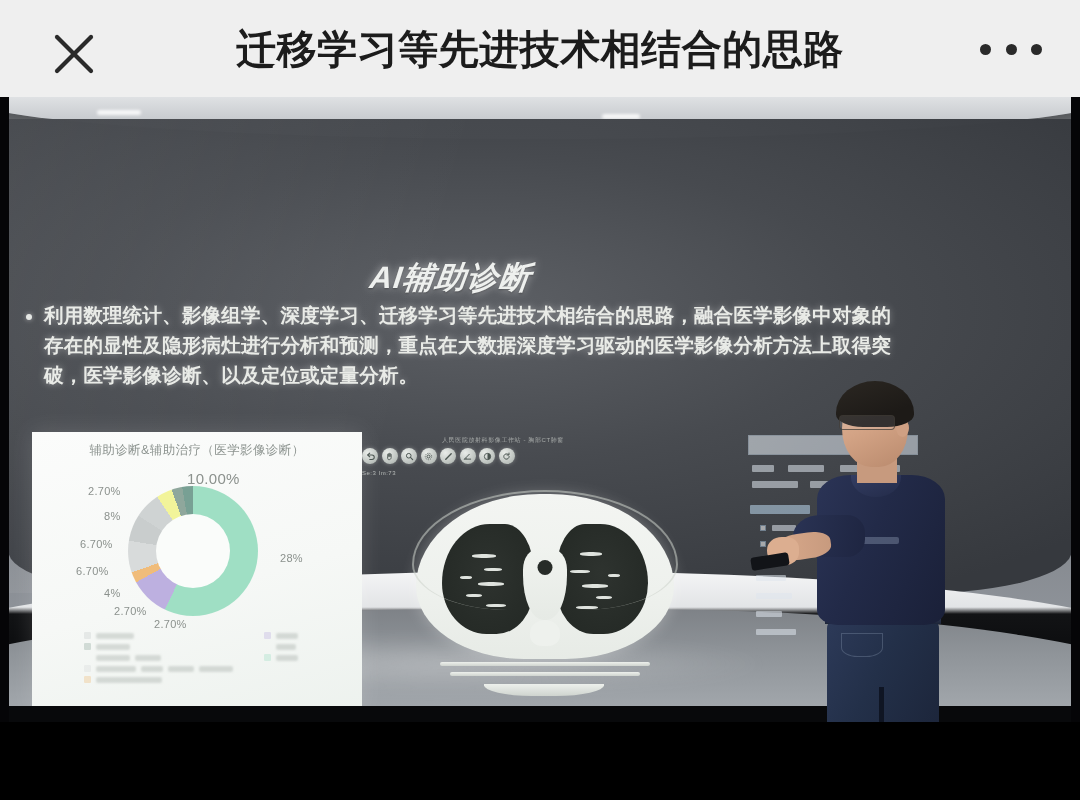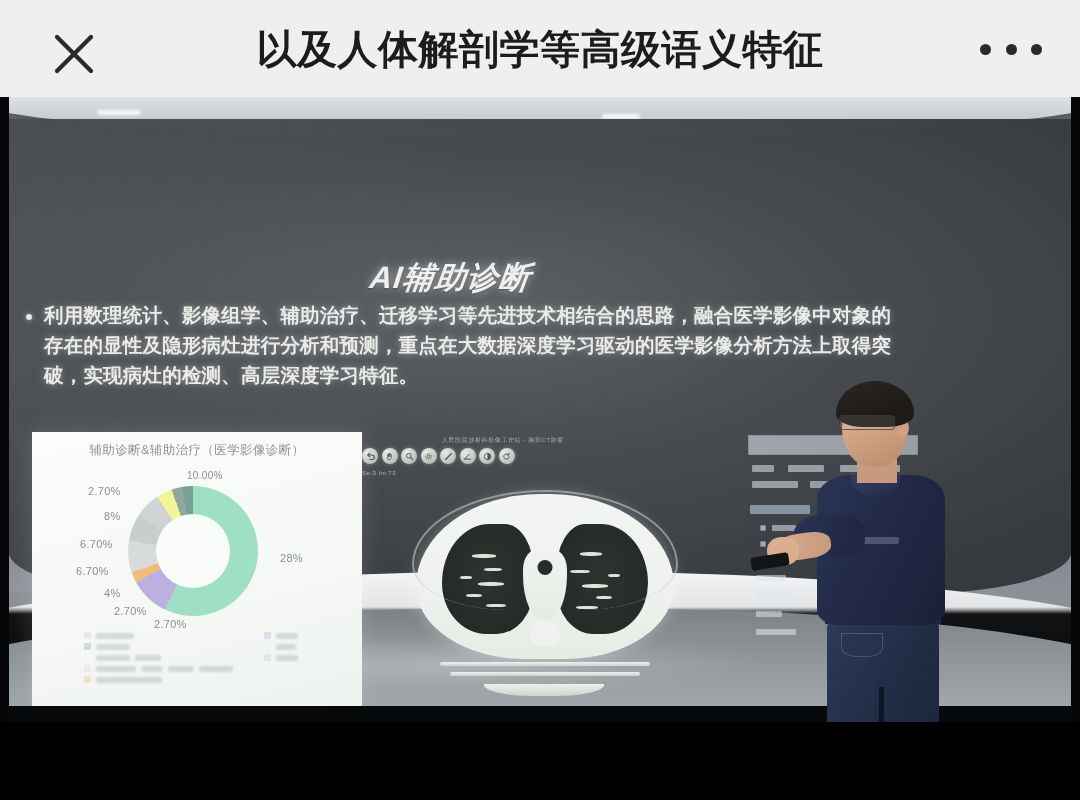--- a/index.html
+++ b/index.html
@@ -131,21 +131,21 @@
   .donut {
     position:absolute; inset:0; border-radius:50%;
     filter:blur(.45px);
   }
   .donut-hole {
     position:absolute; left:50%; top:50%; transform:translate(-50%,-50%);
     width:74px; height:74px; border-radius:50%;
     background:#fafcfa;
   }
   .dlab { position:absolute; font-size:11px; color:#8b918d; letter-spacing:.3px; white-space:nowrap; }
-  .dlab.big { font-size:10px; }
+  .dlab.big { font-size:15px; }
 
   .legend { position:absolute; left:52px; top:200px; width:250px; }
   .leg-row { display:flex; align-items:center; gap:5px; margin-bottom:4px; opacity:.34; }
   .leg-sq { width:7px; height:7px; border-radius:1px; flex:none; }
   .leg-txt {
     height:6px; border-radius:2px; background:#9aa39d;
     filter:blur(1.1px);
   }
   .leg-col { position:absolute; left:180px; top:0; width:90px; }
 
@@ -327,21 +327,21 @@
 
 <div class="app">
 
   <div class="navbar">
     <div class="nav-close">
       <svg width="46" height="46" viewBox="0 0 46 46" aria-hidden="true">
         <line x1="6" y1="6" x2="40" y2="40" stroke="#2a2a2a" stroke-width="4.2" stroke-linecap="round"></line>
         <line x1="40" y1="6" x2="6" y2="40" stroke="#2a2a2a" stroke-width="4.2" stroke-linecap="round"></line>
       </svg>
     </div>
-    <div class="nav-title">以及人体解剖学等高级语义特征</div>
+    <div class="nav-title">迁移学习等先进技术相结合的思路</div>
     <div class="nav-more">
       <i></i>
       <i></i>
       <i></i>
     </div>
   </div>
 
   <div class="video">
 
     <div class="wall-back"></div>
@@ -353,23 +353,23 @@
     <div class="stage-rim"></div>
     <div class="stage-floor"></div>
     <div class="floor-sheen"></div>
 
     <div class="slide">
 
       <div class="slide-title">AI辅助诊断</div>
 
       <div class="bullet-dot"></div>
       <div class="slide-body">
-        <p>利用数理统计、影像组学、辅助治疗、迁移学习等先进技术相结合的思路，融合医学影像中对象的</p>
+        <p>利用数理统计、影像组学、深度学习、迁移学习等先进技术相结合的思路，融合医学影像中对象的</p>
         <p>存在的显性及隐形病灶进行分析和预测，重点在大数据深度学习驱动的医学影像分析方法上取得突</p>
-        <p>破，实现病灶的检测、高层深度学习特征。</p>
+        <p>破，医学影像诊断、以及定位或定量分析。</p>
       </div>
 
       <div class="chart-card">
         <div class="chart-title">辅助诊断&amp;辅助治疗（医学影像诊断）</div>
 
         <div class="donut-wrap">
           <div class="donut" id="donut-ring" style="background: conic-gradient(rgb(159, 223, 196) 0deg, rgb(159, 223, 196) 205.71deg, rgb(189, 176, 224) 205.71deg, rgb(189, 176, 224) 241.18deg, rgb(240, 188, 122) 241.18deg, rgb(240, 188, 122) 250.76deg, rgb(216, 219, 219) 250.76deg, rgb(216, 219, 219) 279.13deg, rgb(201, 205, 205) 279.13deg, rgb(201, 205, 205) 302.9deg, rgb(207, 211, 211) 302.9deg, rgb(207, 211, 211) 326.66deg, rgb(242, 244, 154) 326.66deg, rgb(242, 244, 154) 340.85deg, rgb(143, 167, 156) 340.85deg, rgb(143, 167, 156) 350.42deg, rgb(120, 160, 148) 350.42deg, rgb(120, 160, 148) 360deg);"></div>
           <div class="donut-hole"></div>
         </div>
 

